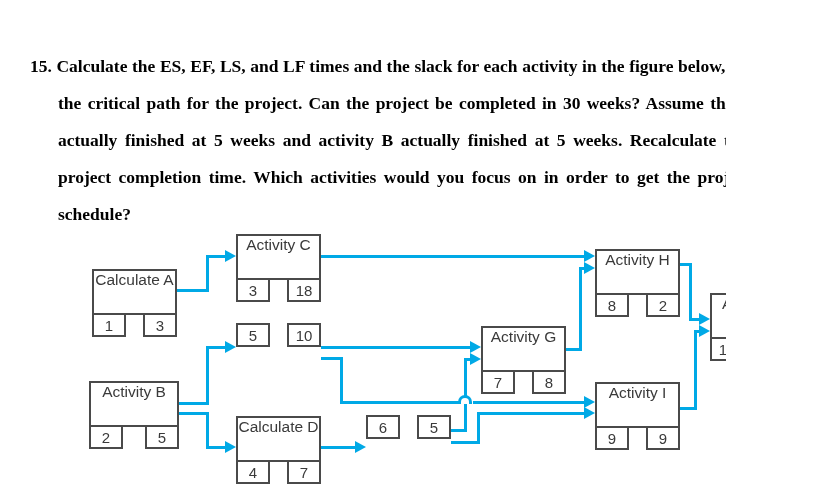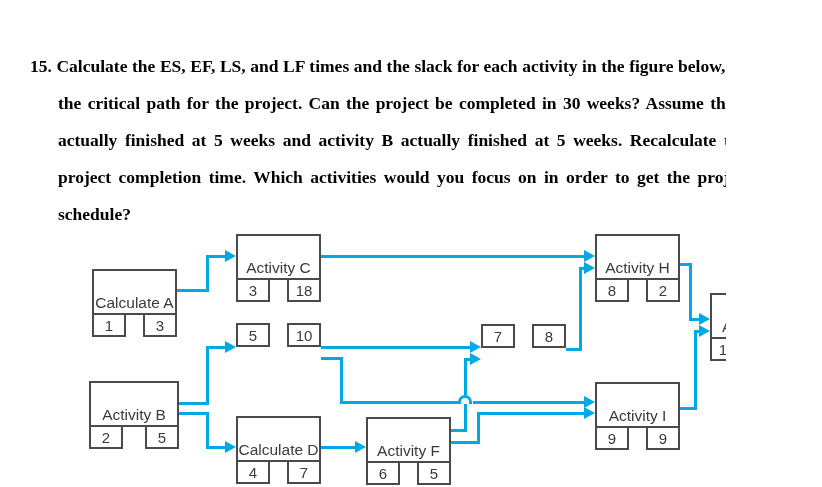--- a/index.html
+++ b/index.html
@@ -17,21 +17,21 @@
     position:absolute;left:30px;top:18px;width:762px;
     font-family:"Liberation Serif",serif;font-weight:bold;
     font-size:17.5px;line-height:37px;color:#000;
     text-align:justify;
     padding-left:28px;text-indent:-28px;
   }
   
   .node{position:absolute;width:85px;color:var(--ink);}
   .node-main{
     box-sizing:border-box;height:46px;border:2px solid var(--border);
-    background:#fff;display:flex;align-items:flex-end;justify-content:center;
+    background:#fff;display:flex;justify-content:center;
     padding-bottom:1px;font-size:15.5px;white-space:nowrap;position:relative;z-index:2;
   }
   .node-cells{display:flex;justify-content:space-between;margin-top:-2px;position:relative;z-index:2;}
   .cell{
     box-sizing:border-box;width:34px;height:24px;border:2px solid var(--border);
     background:#fff;display:flex;align-items:center;justify-content:center;
     font-size:15px;
   }
   
   .sh{position:absolute;height:3px;background:var(--accent);}
@@ -193,45 +193,45 @@
         <div class="cell">
             <span>5</span>
           </div>
         <div class="cell">
             <span>10</span>
           </div>
       </div>
     </div>
 
     <div class="node" style="left:366px;top:405px">
-      <div class="node-main">
-          <span>Activity F</span>
-        </div>
       <div class="node-cells">
         <div class="cell">
             <span>6</span>
           </div>
         <div class="cell">
             <span>5</span>
           </div>
       </div>
     </div>
 
     <div class="node" style="left:481px;top:314px">
+      <div class="node-main">
+          <span>Activity G</span>
+        </div>
       <div class="node-cells">
         <div class="cell">
             <span>7</span>
           </div>
         <div class="cell">
             <span>8</span>
           </div>
       </div>
     </div>
 
-    <div class="node" style="left:595px;top:222px">
+    <div class="node" style="left:595px;top:237px">
       <div class="node-main">
           <span>Activity H</span>
         </div>
       <div class="node-cells">
         <div class="cell">
             <span>8</span>
           </div>
         <div class="cell">
             <span>2</span>
           </div>

